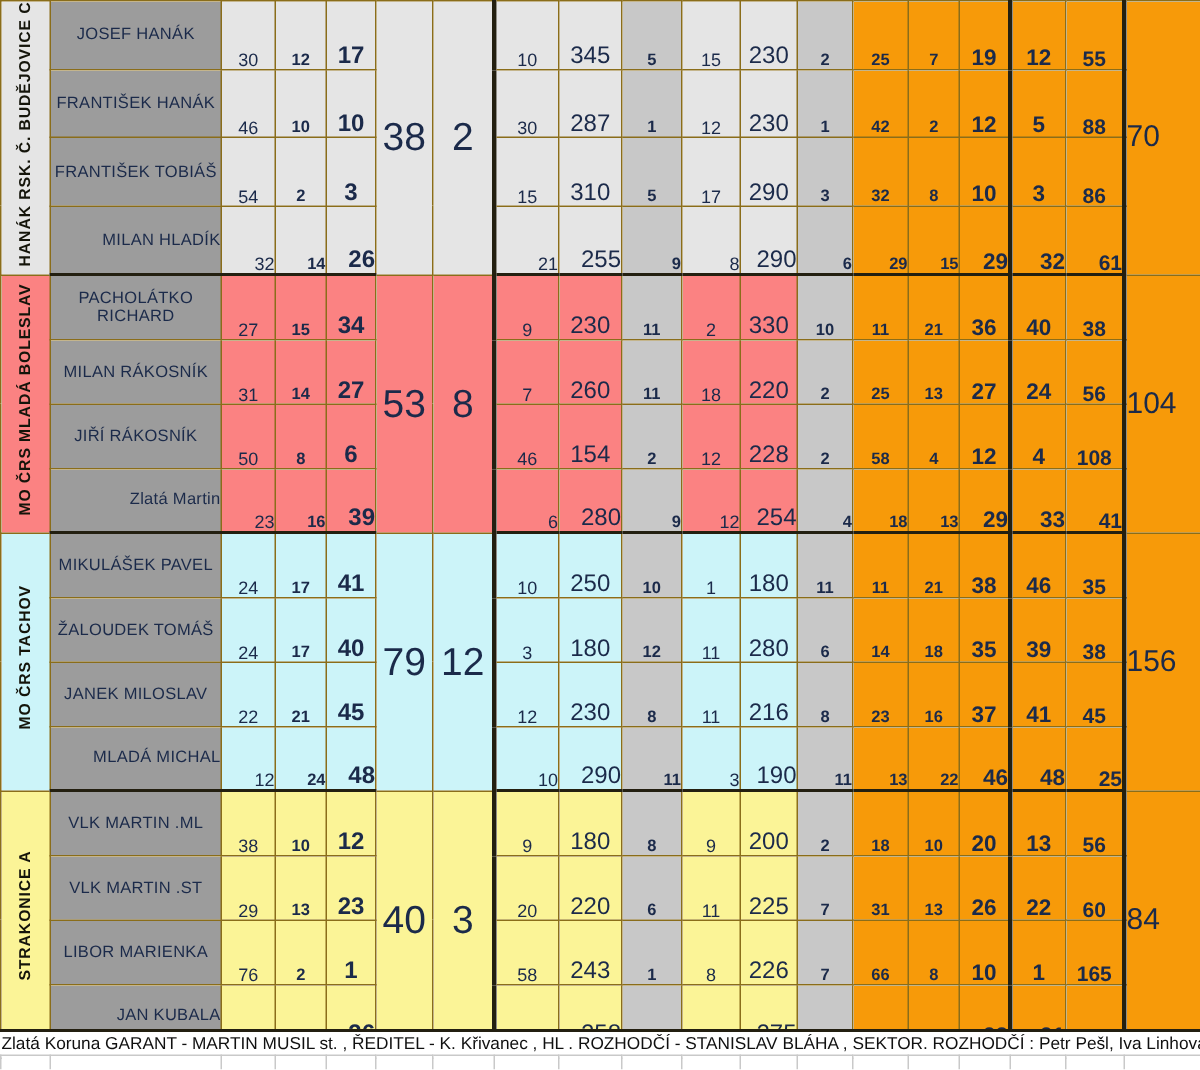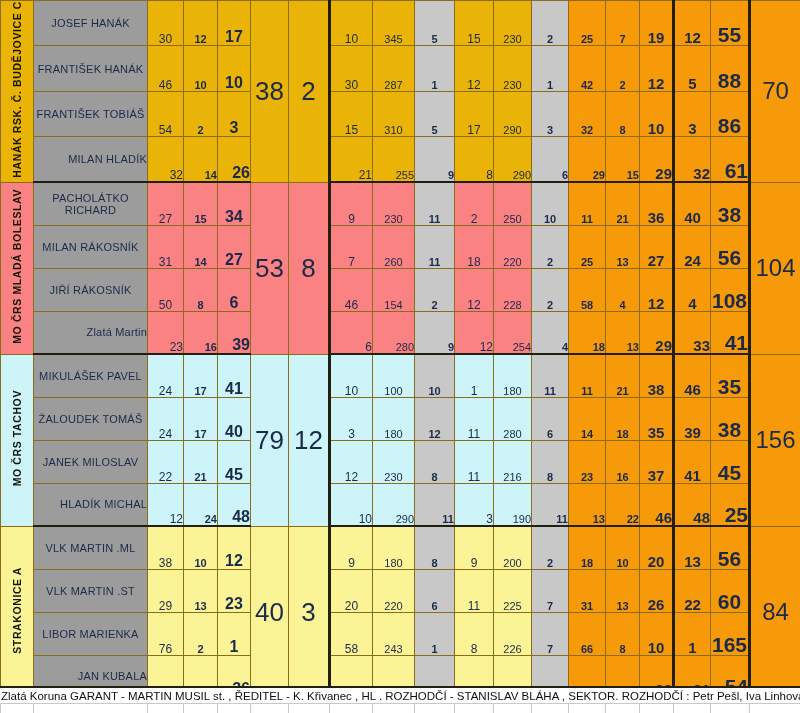--- a/index.html
+++ b/index.html
@@ -7,39 +7,39 @@
   #sheet{position:relative;width:800px;height:713px;overflow:hidden;background:#ffffff;}
   table.grid{border-collapse:collapse;table-layout:fixed;width:800px;}
   table.grid td{padding:0;margin:0;border:1px solid #8a6d1a;overflow:hidden;
     font-family:"Liberation Sans",sans-serif;color:#1b2a4a;}
   
   .num{ text-align:center; vertical-align:bottom; padding-bottom:1px; line-height:1; }
   .n-a{ font-size:12px; color:#3a3a1a; }
   .n-b{ font-size:11px; font-weight:bold; color:#1f3050; }
   .n-c{ font-size:16px; font-weight:bold; color:#11203f; }
   .n-d{ font-size:12px; color:#3a3a1a; }
-  .n-e{ font-size:11px; color:#3a3a1a; }
+  .n-e{ font-size:16px; color:#3a3a1a; }
   .n-f{ font-size:11px; font-weight:bold; color:#1f3050; }
   .n-g{ font-size:12px; color:#3a3a1a; }
   .n-h{ font-size:11px; font-weight:bold; color:#2b2b10; }
   .n-i{ font-size:11px; font-weight:bold; color:#2b2b10; }
   .n-j{ font-size:15px; font-weight:bold; color:#1c1c08; }
   .n-k{ font-size:15px; font-weight:bold; color:#1c1c08; }
-  .n-l{ font-size:21px; font-weight:bold; color:#1c1c08; }
+  .n-l{ font-size:14px; font-weight:bold; color:#1c1c08; }
   .bigtot{ text-align:center; vertical-align:middle; font-size:26px; color:#14331a; }
   .bigrank{ text-align:center; vertical-align:middle; font-size:26px; color:#14331a; }
-  .grandtot{ text-align:center; vertical-align:middle; font-size:24px; color:#2a2a10; }
+  .grandtot{ text-align:left; vertical-align:middle; font-size:20px; color:#2a2a10; }
   .nm{ text-align:center; vertical-align:middle; font-size:11px; color:#12121a;
        background:#9c9c9c; letter-spacing:.2px; }
   .team{ text-align:center; vertical-align:middle; padding:0; }
   .team .rot{ writing-mode:vertical-rl; transform:rotate(180deg);
     font-size:10.5px; font-weight:bold; letter-spacing:.6px; color:#14140a;
     white-space:nowrap; display:inline-block; }
   
-  .bg-s0{ background:#eab308; }
+  .bg-s0{ background:#e5e5e5; }
   .bg-s1{ background:#fb8282; }
   .bg-s2{ background:#ccf4f9; }
   .bg-s3{ background:#fbf497; }
   .bg-gray{ background:#c8c8c8; }
   .bg-or{ background:#f79a09; }
   
   .sep-left{ border-left:3px solid #231f10 !important; }
   .sec-bottom td{ border-bottom:2px solid #231f10 !important;text-align:right; }
   #footer{ position:absolute; left:0; top:686px; width:800px; height:17px;
     border-top:2px solid #231f10; border-bottom:1px solid #9a9a9a;
@@ -155,21 +155,21 @@
           <td class="nm">PACHOLÁTKO RICHARD</td>
           <td class="num n-a bg-s1">27</td>
           <td class="num n-b bg-s1">15</td>
           <td class="num n-c bg-s1">34</td>
           <td class="bigtot bg-s1" rowspan="4">53</td>
           <td class="bigrank bg-s1" rowspan="4">8</td>
           <td class="num n-d bg-s1 sep-left">9</td>
           <td class="num n-e bg-s1">230</td>
           <td class="num n-f bg-gray">11</td>
           <td class="num n-g bg-s1">2</td>
-          <td class="num n-e bg-s1">250</td>
+          <td class="num n-e bg-s1">330</td>
           <td class="num n-f bg-gray">10</td>
           <td class="num n-h bg-or">11</td>
           <td class="num n-i bg-or">21</td>
           <td class="num n-j bg-or">36</td>
           <td class="num n-k bg-or sep-left">40</td>
           <td class="num n-l bg-or">38</td>
           <td class="grandtot bg-or sep-left" rowspan="4">104</td>
         </tr>
         <tr style="height: 43px;">
           <td class="nm">MILAN RÁKOSNÍK</td>
@@ -224,21 +224,21 @@
         </tr>
         <tr style="height: 43px;">
           <td class="team bg-s2" rowspan="4"><span class="rot">MO ČRS TACHOV</span></td>
           <td class="nm">MIKULÁŠEK PAVEL</td>
           <td class="num n-a bg-s2">24</td>
           <td class="num n-b bg-s2">17</td>
           <td class="num n-c bg-s2">41</td>
           <td class="bigtot bg-s2" rowspan="4">79</td>
           <td class="bigrank bg-s2" rowspan="4">12</td>
           <td class="num n-d bg-s2 sep-left">10</td>
-          <td class="num n-e bg-s2">100</td>
+          <td class="num n-e bg-s2">250</td>
           <td class="num n-f bg-gray">10</td>
           <td class="num n-g bg-s2">1</td>
           <td class="num n-e bg-s2">180</td>
           <td class="num n-f bg-gray">11</td>
           <td class="num n-h bg-or">11</td>
           <td class="num n-i bg-or">21</td>
           <td class="num n-j bg-or">38</td>
           <td class="num n-k bg-or sep-left">46</td>
           <td class="num n-l bg-or">35</td>
           <td class="grandtot bg-or sep-left" rowspan="4">156</td>
@@ -271,21 +271,21 @@
           <td class="num n-g bg-s2">11</td>
           <td class="num n-e bg-s2">216</td>
           <td class="num n-f bg-gray">8</td>
           <td class="num n-h bg-or">23</td>
           <td class="num n-i bg-or">16</td>
           <td class="num n-j bg-or">37</td>
           <td class="num n-k bg-or sep-left">41</td>
           <td class="num n-l bg-or">45</td>
         </tr>
         <tr class="sec-bottom" style="height: 43px;">
-          <td class="nm">HLADÍK MICHAL</td>
+          <td class="nm">MLADÁ MICHAL</td>
           <td class="num n-a bg-s2">12</td>
           <td class="num n-b bg-s2">24</td>
           <td class="num n-c bg-s2">48</td>
           <td class="num n-d bg-s2 sep-left">10</td>
           <td class="num n-e bg-s2">290</td>
           <td class="num n-f bg-gray">11</td>
           <td class="num n-g bg-s2">3</td>
           <td class="num n-e bg-s2">190</td>
           <td class="num n-f bg-gray">11</td>
           <td class="num n-h bg-or">13</td>

